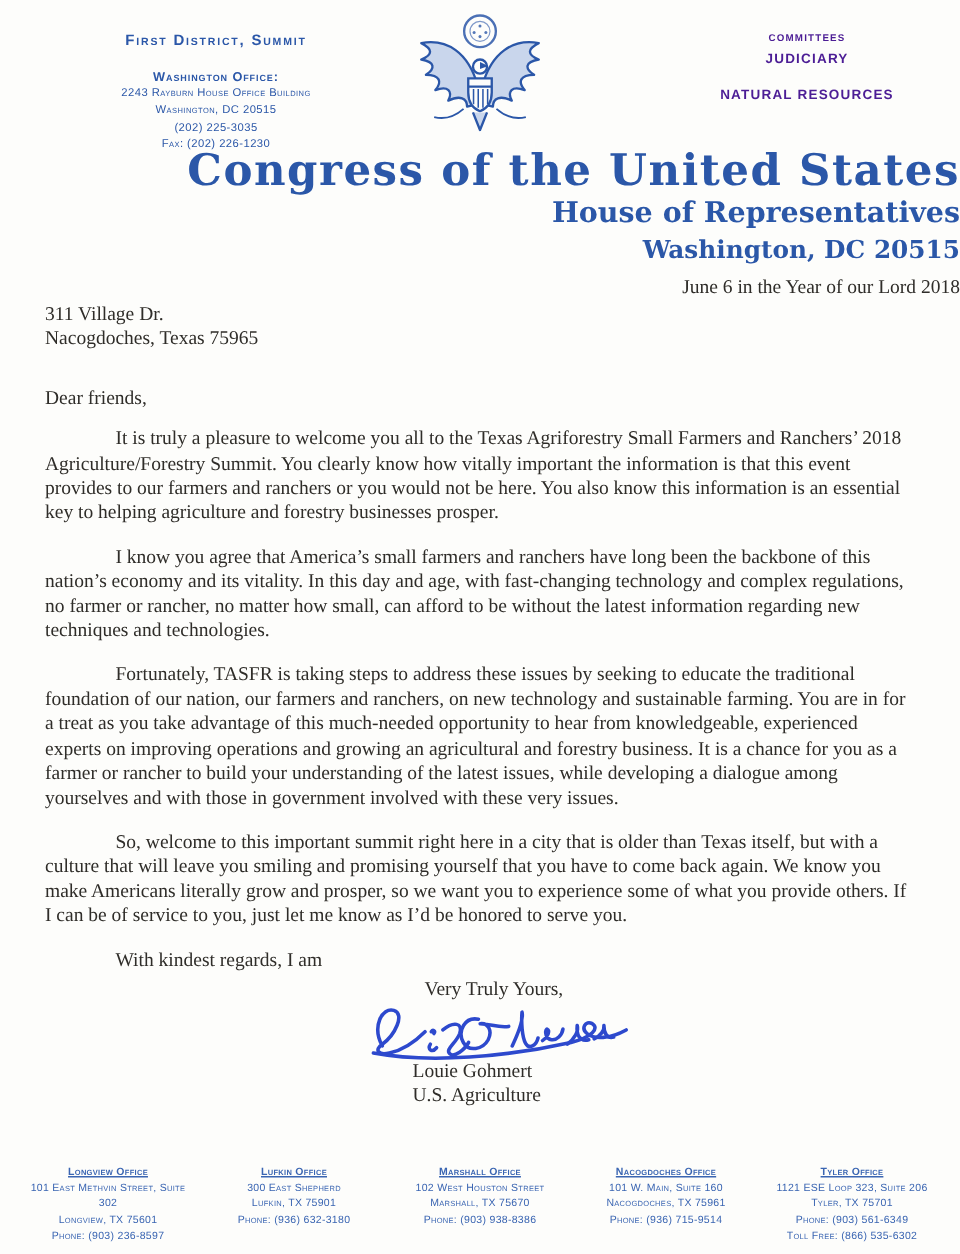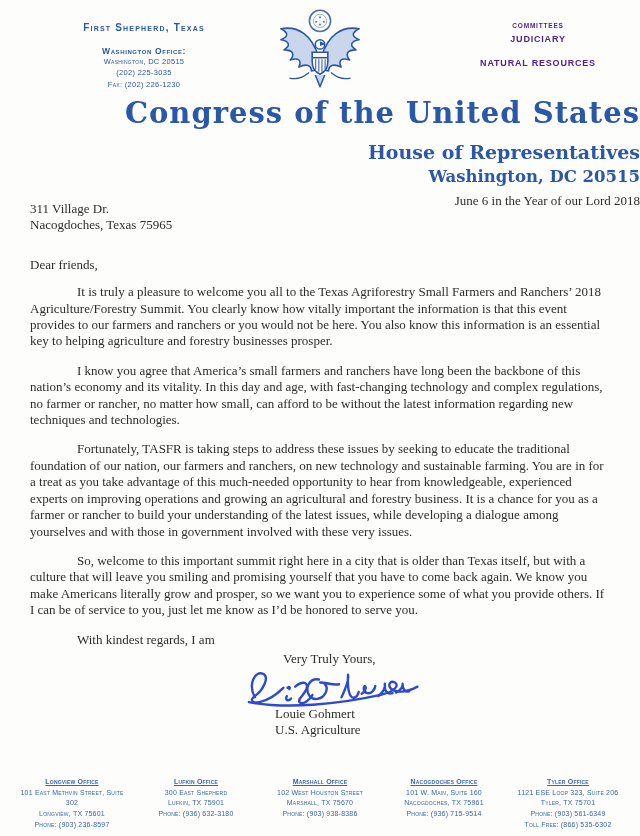--- a/index.html
+++ b/index.html
@@ -27,21 +27,21 @@
   }
   .committees-label { font-size:6.5px; font-weight:bold; letter-spacing:.8px; }
   .committee-1 { font-size:9px; font-weight:bold; letter-spacing:.8px; margin-top:5px; }
   .committee-2 { font-size:9px; font-weight:bold; letter-spacing:.8px; margin-top:14px; }
 
   .masthead {
     position:absolute; top:96px; left:0; right:0; text-align:right;
     color:#2b57a8; font-family:"DejaVu Serif", serif;
   }
   .mast1 { font-size:29px; font-weight:bold; letter-spacing:1px; }
-  .mast2 { font-size:19px; font-weight:bold; margin-top:11px; }
+  .mast2 { font-size:19px; font-weight:bold; margin-top:1px; }
   .mast3 { font-size:16.5px; font-weight:bold; margin-top:4px; }
   .dateline {
     margin-top:7px; font-size:13px; font-weight:normal; color:#2f2d29;
     font-family:"Liberation Serif", serif;
   }
 
   
   .content {
     position:absolute; top:201px; left:30px; right:30px;
     font-size:13px; line-height:16.4px;
@@ -66,22 +66,23 @@
   }
   .office { flex:1 1 0; font-size:7px; font-variant:small-caps; line-height:1.55; letter-spacing:.2px; padding:0 4px; }
   .office-name { text-decoration:underline; font-weight:bold; }
 </style>
 </head>
 <body>
 
 <div class="page">
 
   <div class="hdr-left">
-    <div class="hdr-district">First Shepherd, Texas</div>
+    <div class="hdr-district">First District, Summit</div>
     <div class="hdr-office-title">Washington Office:</div>
+    <div class="hdr-addr-line">2243 Rayburn House Office Building</div>
     <div class="hdr-addr-line">Washington, DC 20515</div>
     <div class="hdr-addr-line">(202) 225-3035</div>
     <div class="hdr-addr-line">Fax: (202) 226-1230</div>
   </div>
 
   <div class="seal">
     <svg width="94" height="90" viewBox="0 0 120 114" aria-hidden="true">
       <circle cx="60" cy="16" r="13.5" fill="none" stroke="#2b57a8" stroke-width="2" opacity=".85"></circle>
       <circle cx="60" cy="16" r="8.5" fill="none" stroke="#2b57a8" stroke-width="1" opacity=".6"></circle>
       <g fill="#2b57a8" opacity=".8">

